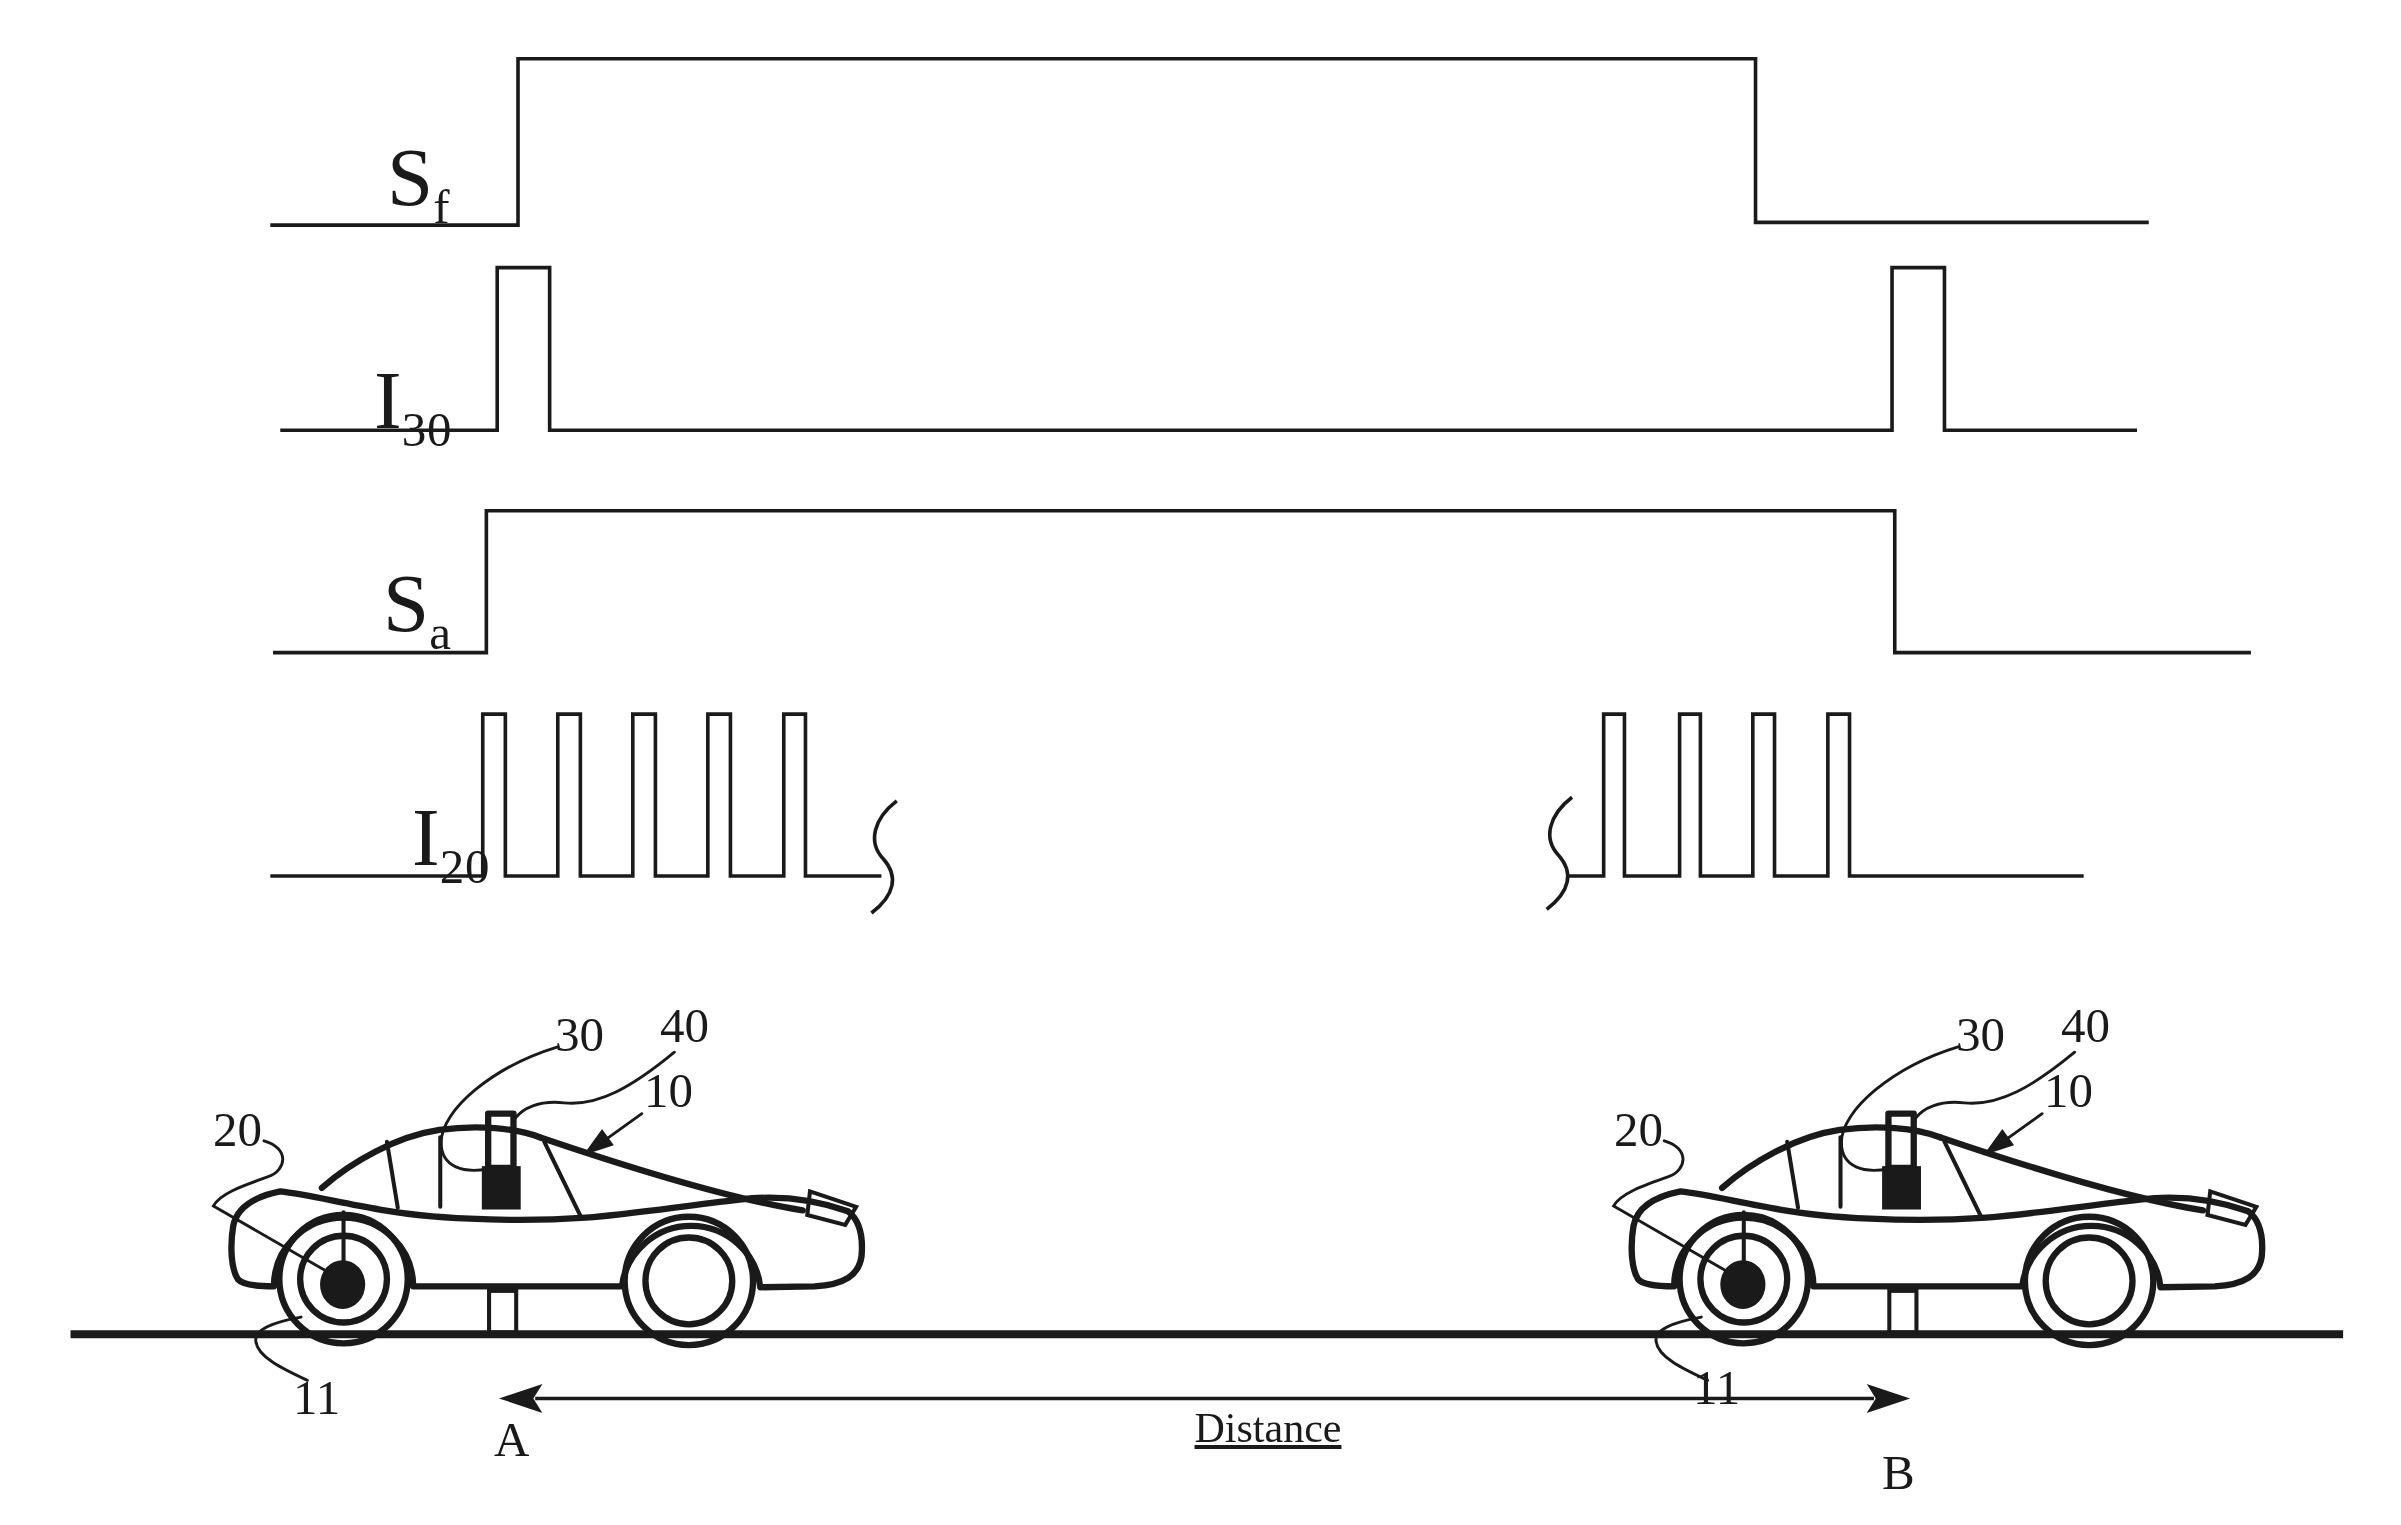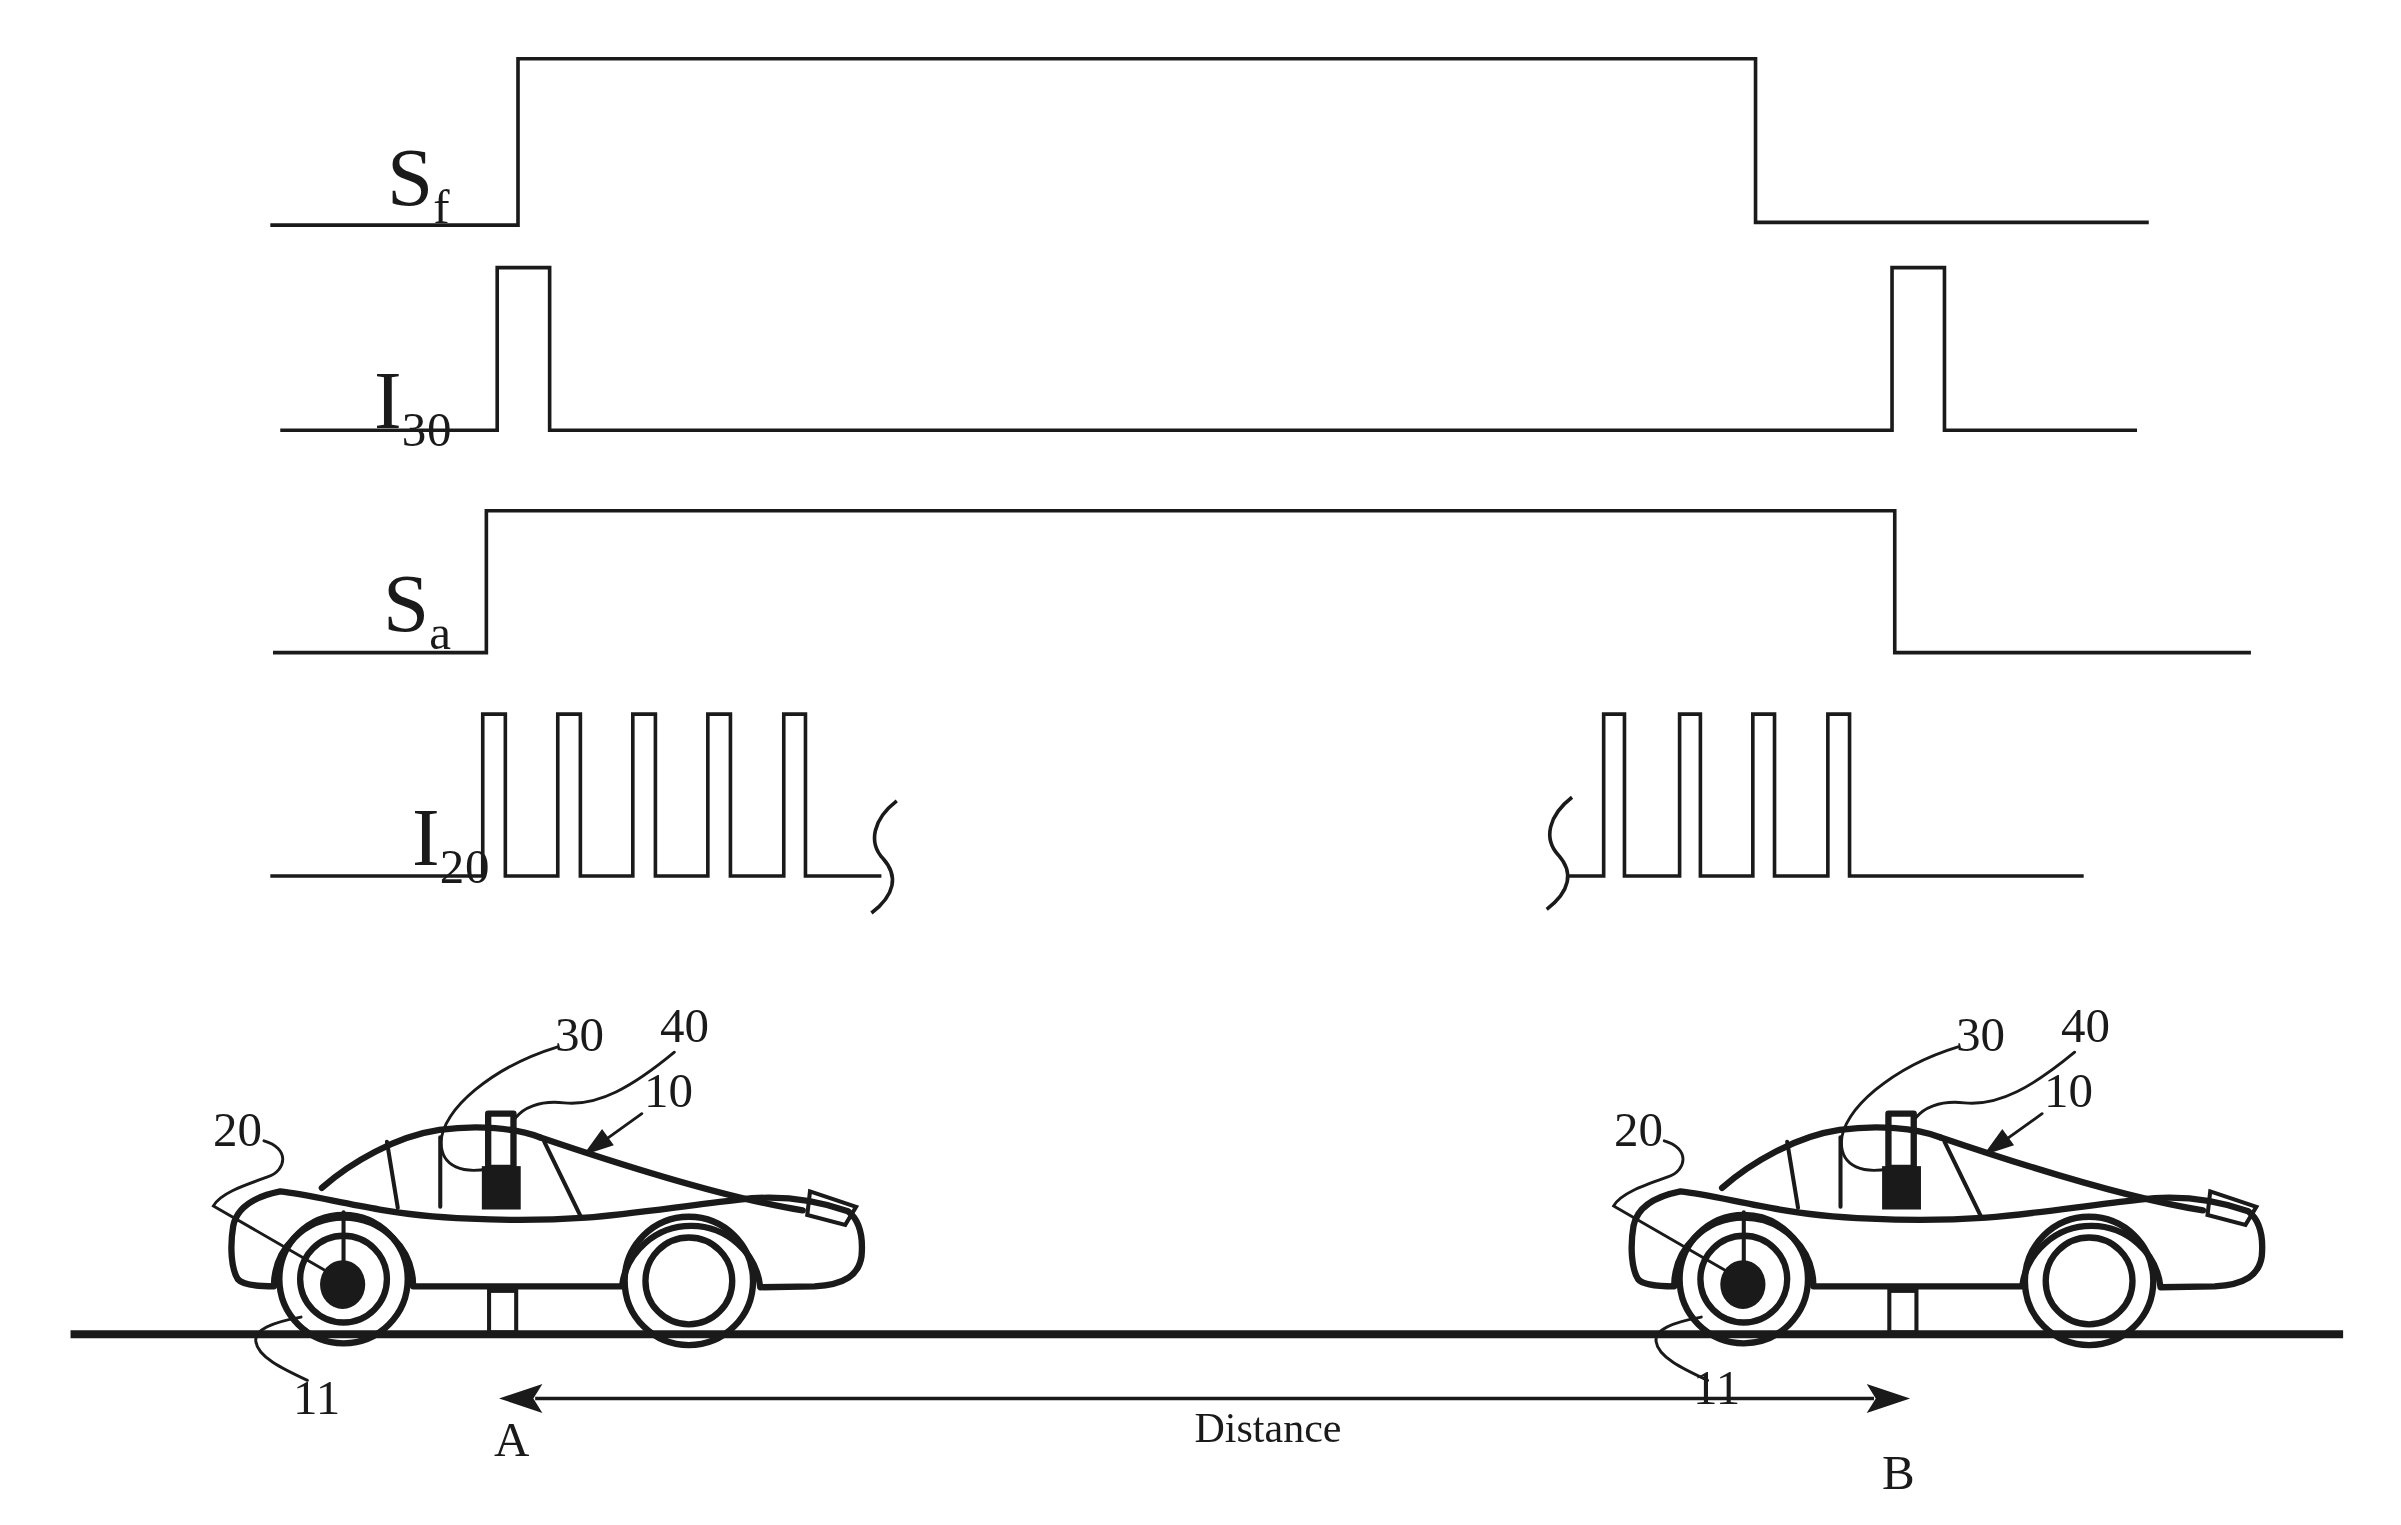--- a/index.html
+++ b/index.html
@@ -113,16 +113,16 @@
   <div class="lbl num" style="left:293px;  top:1373px;">11</div>
   <div class="lbl pt" style="left:494px;  top:1415px;">A</div>
 
   <div class="lbl num" style="left:1614px; top:1105px;">20</div>
   <div class="lbl num" style="left:1956px; top:1010px;">30</div>
   <div class="lbl num" style="left:2061px; top:1001px;">40</div>
   <div class="lbl num" style="left:2044px; top:1066px;">10</div>
   <div class="lbl num" style="left:1693px; top:1363px;">11</div>
   <div class="lbl pt" style="left:1882px; top:1448px;">B</div>
 
-  <div class="lbl dist" style="left:1268px; top:1407px;">Distance</div>
+  <div class="lbl dist" style="left:1268px; top:1407px;text-decoration:underline;">Distance</div>
 
 </div>
 
 
 </body></html>

